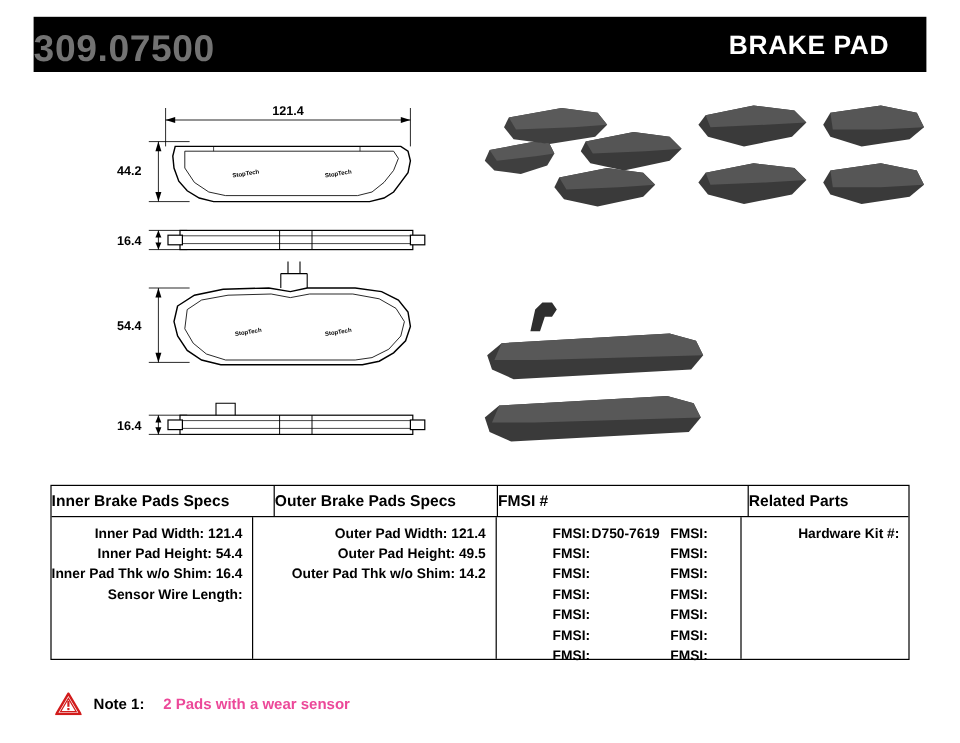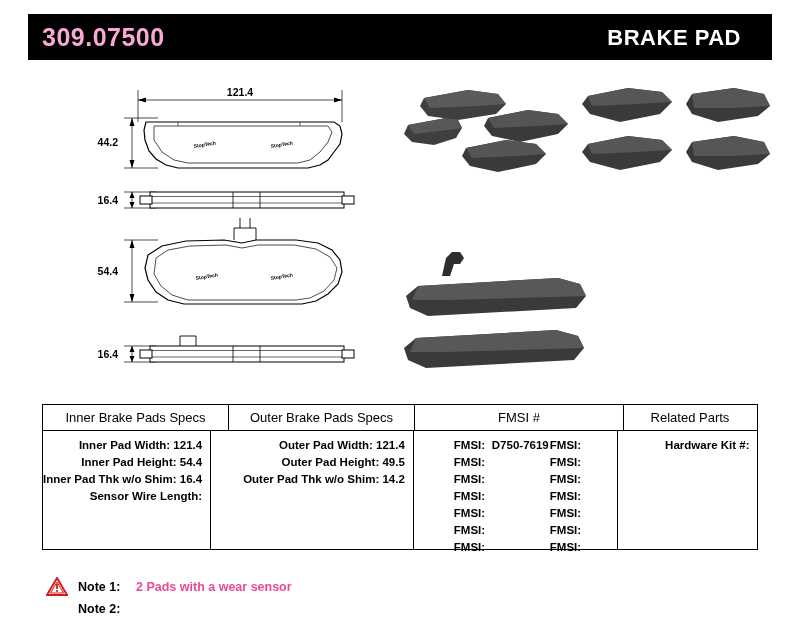--- a/index.html
+++ b/index.html
@@ -26,24 +26,24 @@
   
   .header {
     position: absolute;
     left: 0; top: 0;
     width: 744px;
     height: 46px;
     background: #000000;
   }
   .header .part-number {
     position: absolute;
-    left: 14px;
+    left: 0;
     top: 9px;
-    color: #f9a8d4;
-    font-size: 25px;
+    color: #737373;
+    font-size: 31px;
     font-weight: bold;
     letter-spacing: 0.5px;
   }
   .header .title {
     position: absolute;
     right: 31px;
     top: 11px;
     color: #ffffff;
     font-size: 22px;
     font-weight: bold;
@@ -74,22 +74,22 @@
     border: 1.5px solid #000;
     box-sizing: border-box;
   }
   .spec-head {
     display: flex;
     border-bottom: 1.5px solid #000;
     height: 25px;
   }
   .spec-head > div {
     font-size: 13px;
-    font-weight: normal;
-    text-align: center;
+    font-weight: bold;
+    text-align: left;
     line-height: 25px;
     box-sizing: border-box;
   }
   .spec-body {
     display: flex;
     height: 118px;
     gap: 32px;
   }
   .spec-body > div {
     box-sizing: border-box;
@@ -103,20 +103,21 @@
   .spec-line {
     font-size: 11.5px;
     font-weight: bold;
     text-align: right;
     padding-right: 8px;
     line-height: 17px;
     white-space: nowrap;
   }
   .fmsi-rows {
     padding-left: 8px;
+    text-align: right;
   }
   .fmsi-row {
     display: flex;
     font-size: 11.5px;
     font-weight: bold;
     line-height: 17px;
   }
   .fmsi-row .lbl { width: 38px; }
   .fmsi-row .val { width: 58px; }
   .fmsi-row .lbl2 { width: 40px; }
@@ -350,19 +351,15 @@
     <svg class="warn-icon" viewBox="0 0 22 19">
       <polygon points="11,1 21,18 1,18" fill="#ffffff" stroke="#d21c1c" stroke-width="2"></polygon>
       <polygon points="11,5 17.5,16 4.5,16" fill="none" stroke="#d21c1c" stroke-width="1"></polygon>
       <rect x="10.1" y="7" width="1.8" height="5" fill="#d21c1c"></rect>
       <rect x="10.1" y="13" width="1.8" height="1.8" fill="#d21c1c"></rect>
     </svg>
     <div class="note-row">
       <span class="note-label">Note 1:</span>
       <span class="note-value">2 Pads with a wear sensor</span>
     </div>
-    <div class="note-row">
-      <span class="note-label">Note 2:</span>
-      <span class="note-value"></span>
-    </div>
   </div>
 
 </div>
 
 </body></html>

